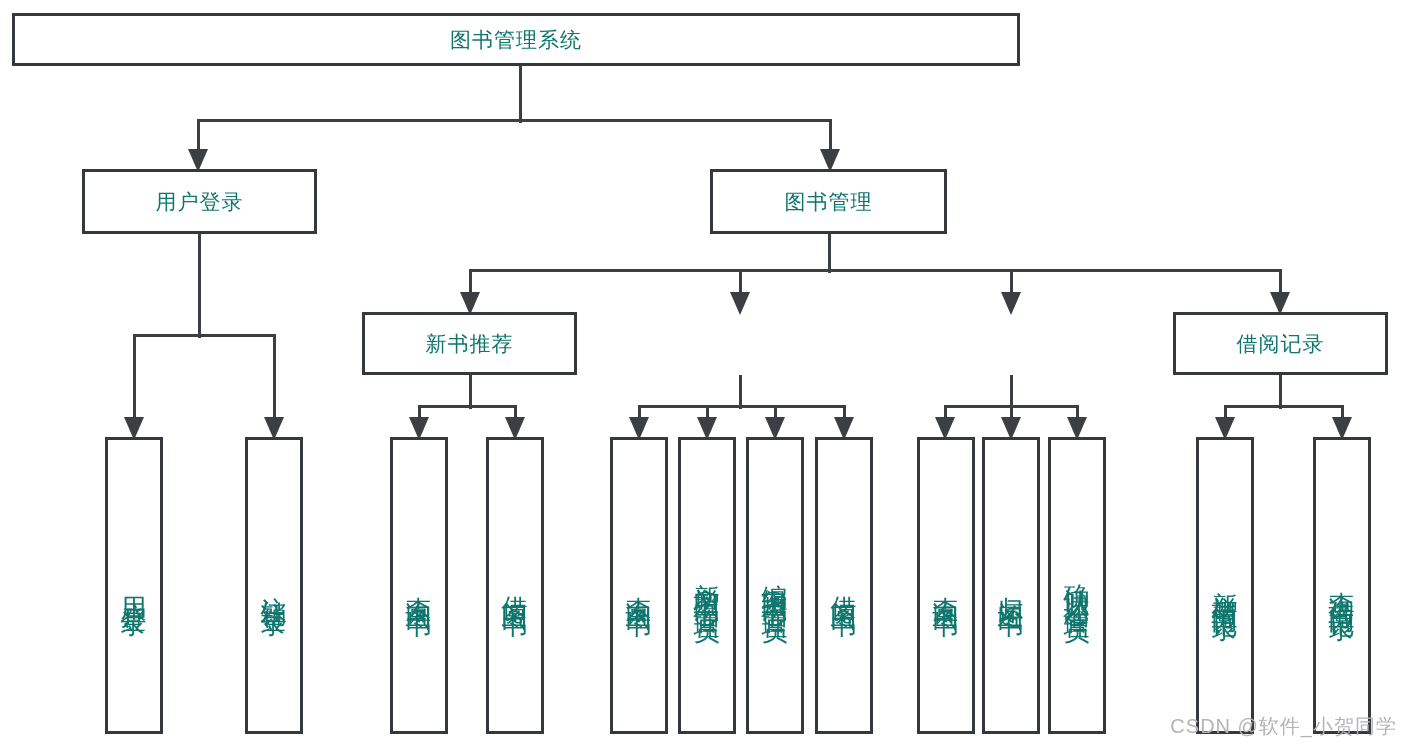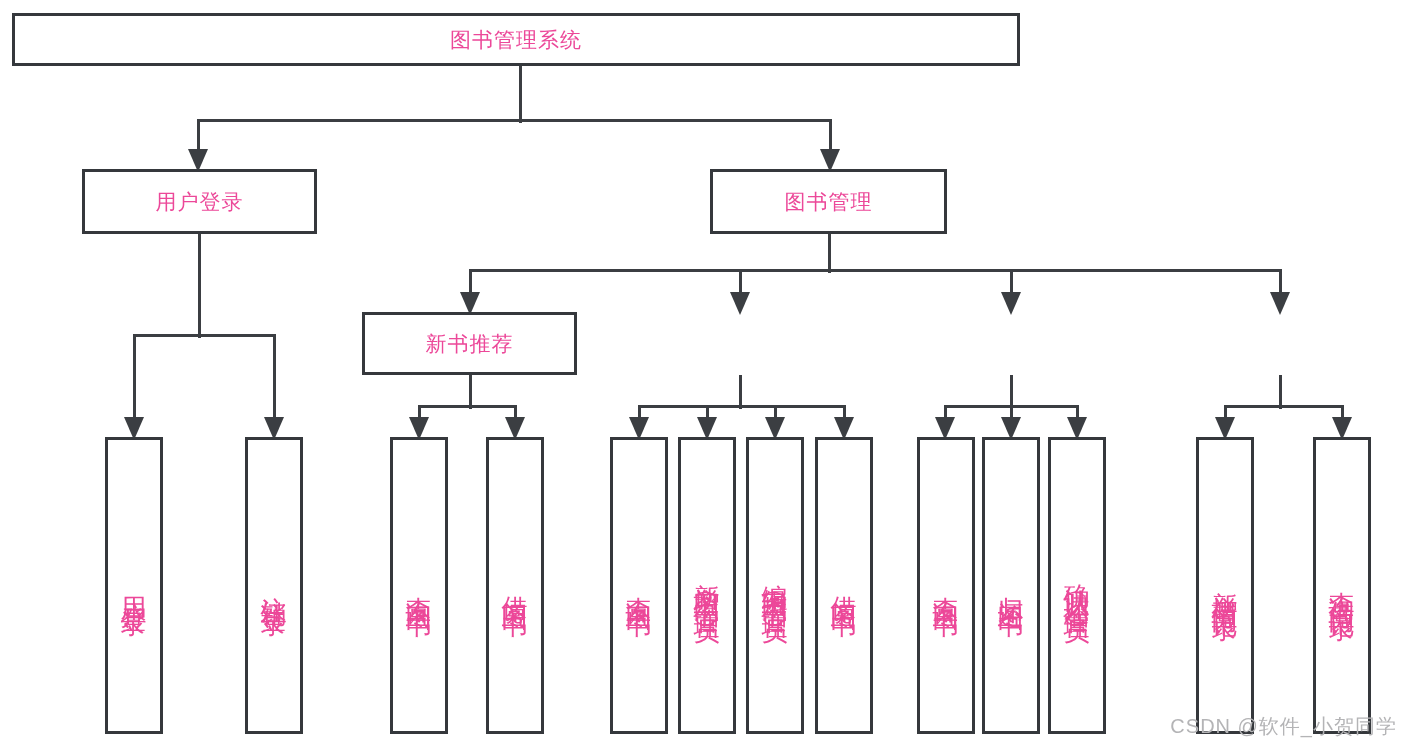--- a/index.html
+++ b/index.html
@@ -18,21 +18,21 @@
     overflow: hidden;
   }
   .node, .leaf {
     position: absolute;
     background: #ffffff;
     border: 3px solid #35383c;
     box-sizing: border-box;
     display: flex;
     align-items: center;
     justify-content: center;
-    color: #ec4899;
+    color: #0f766e;
   }
   .node span {
     font-size: 21px;
     letter-spacing: 1px;
     white-space: nowrap;
   }
   .leaf span {
     writing-mode: vertical-rl;
     text-orientation: mixed;
     font-size: 26px;
@@ -128,20 +128,23 @@
   <div class="node" style="left:82px; top:169px; width:235px; height:65px;">
     <span>用户登录</span>
   </div>
   <div class="node" style="left:362px; top:312px; width:215px; height:63px;">
     <span>新书推荐</span>
   </div>
 
   <div class="node" style="left:710px; top:169px; width:237px; height:65px;">
     <span>图书管理</span>
   </div>
+  <div class="node" style="left:1173px; top:312px; width:215px; height:63px;">
+    <span>借阅记录</span>
+  </div>
 
   <div class="leaf" style="left:105px; top:437px; width:58px; height:297px;">
     <span>用户登录</span>
   </div>
   <div class="leaf" style="left:245px; top:437px; width:58px; height:297px;">
     <span>注销登录</span>
   </div>
 
   <div class="leaf" style="left:390px; top:437px; width:58px; height:297px;">
     <span>查询图书</span>

